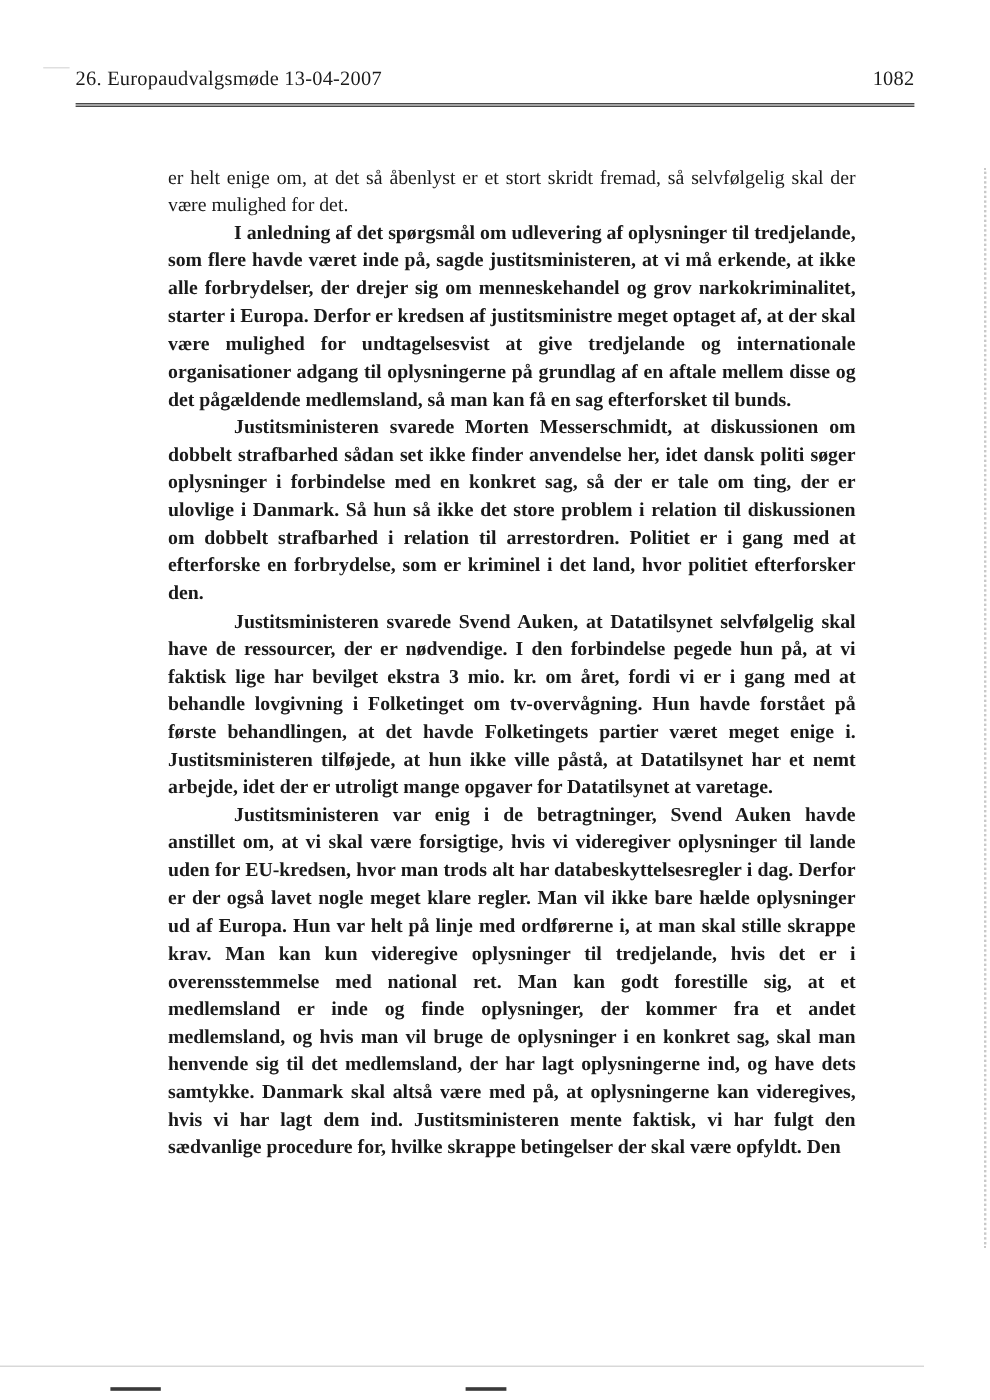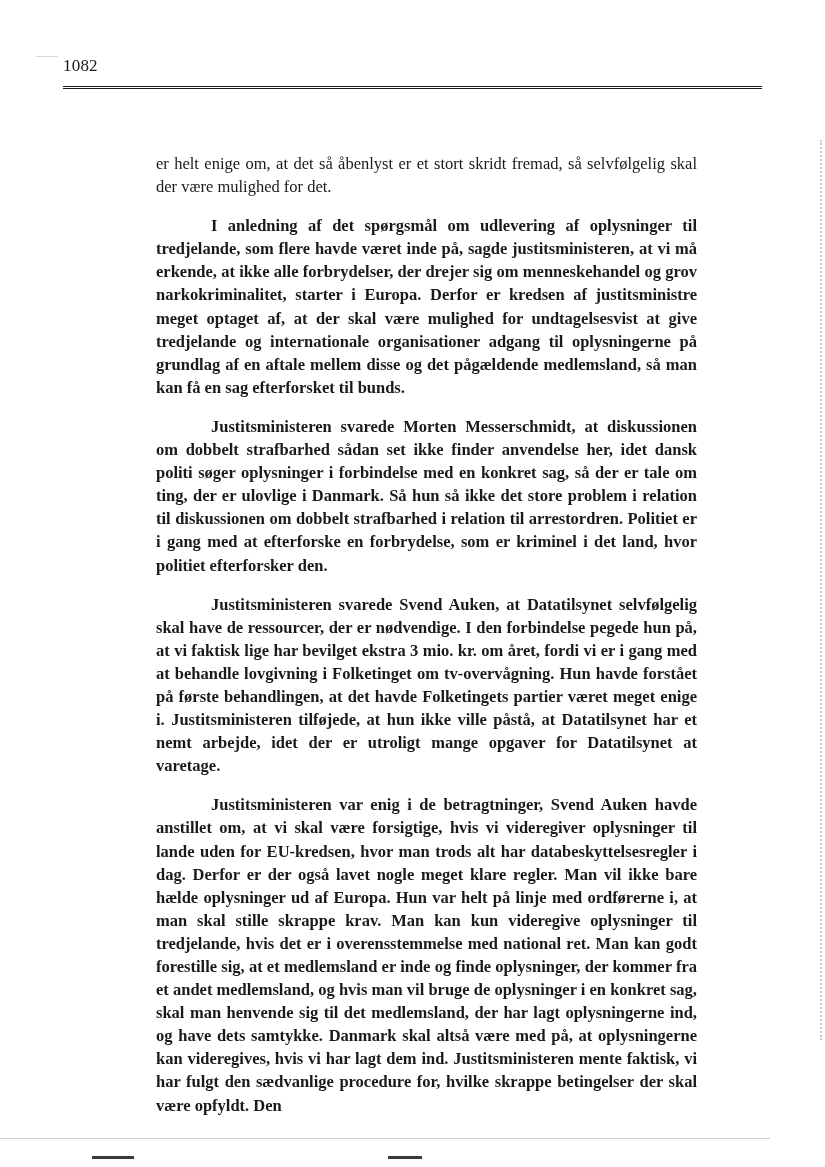--- a/index.html
+++ b/index.html
@@ -44,21 +44,21 @@
   .body-text {
     position: absolute;
     top: 136px;
     left: 140px;
     width: 573px;
     font-size: 16.5px;
     line-height: 23.1px;
     text-align: justify;
   }
   .body-text p {
-    margin: 16px;
+    margin: 0;
     padding: 0;
   }
   .body-text p.indent {
     text-indent: 55px;
     font-weight: bold;
   }
   
   .artifact-right-dots {
     position: absolute;
     top: 140px;
@@ -99,20 +99,21 @@
     height: 1px;
     background: #d8d8d8;
   }
 </style>
 </head>
 <body>
 
 <div class="page">
 
   <div class="header-row">
+    <span>26. Europaudvalgsmøde 13-04-2007</span>
     <span>1082</span>
   </div>
 
   <div class="header-rule"></div>
 
   <div class="body-text">
     <p>er helt enige om, at det så åbenlyst er et stort skridt fremad, så selvfølgelig skal der være mulighed for det.</p>
     <p class="indent">I anledning af det spørgsmål om udlevering af oplysninger til tredjelande, som flere havde været inde på, sagde justitsministeren, at vi må erkende, at ikke alle forbrydelser, der drejer sig om menneskehandel og grov narkokriminalitet, starter i Europa. Derfor er kredsen af justitsministre meget optaget af, at der skal være mulighed for undtagelsesvist at give tredjelande og internationale organisationer adgang til oplysningerne på grundlag af en aftale mellem disse og det pågældende medlemsland, så man kan få en sag efterforsket til bunds.</p>
     <p class="indent">Justitsministeren svarede Morten Messerschmidt, at diskussionen om dobbelt strafbarhed sådan set ikke finder anvendelse her, idet dansk politi søger oplysninger i forbindelse med en konkret sag, så der er tale om ting, der er ulovlige i Danmark. Så hun så ikke det store problem i relation til diskussionen om dobbelt strafbarhed i relation til arrestordren. Politiet er i gang med at efterforske en forbrydelse, som er kriminel i det land, hvor politiet efterforsker den.</p>
     <p class="indent">Justitsministeren svarede Svend Auken, at Datatilsynet selvfølgelig skal have de ressourcer, der er nødvendige. I den forbindelse pegede hun på, at vi faktisk lige har bevilget ekstra 3 mio. kr. om året, fordi vi er i gang med at behandle lovgivning i Folketinget om tv-overvågning. Hun havde forstået på første behandlingen, at det havde Folketingets partier været meget enige i. Justitsministeren tilføjede, at hun ikke ville påstå, at Datatilsynet har et nemt arbejde, idet der er utroligt mange opgaver for Datatilsynet at varetage.</p>

